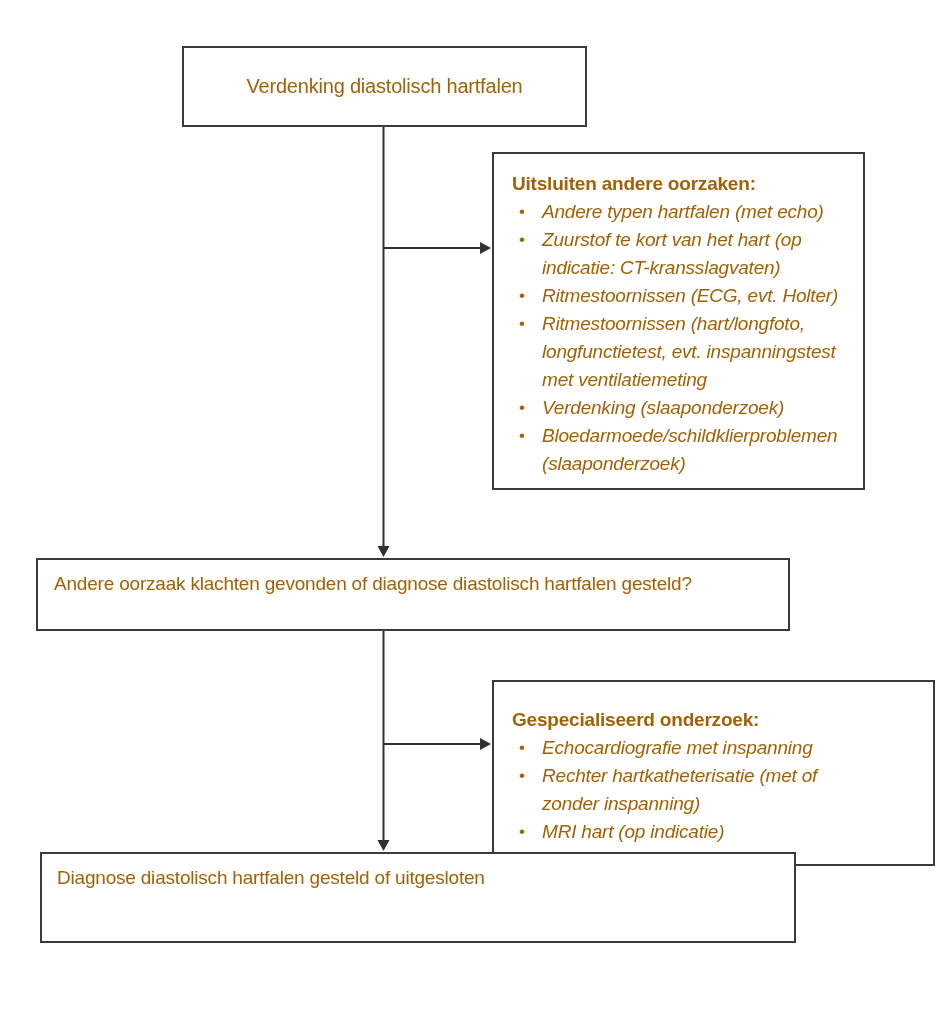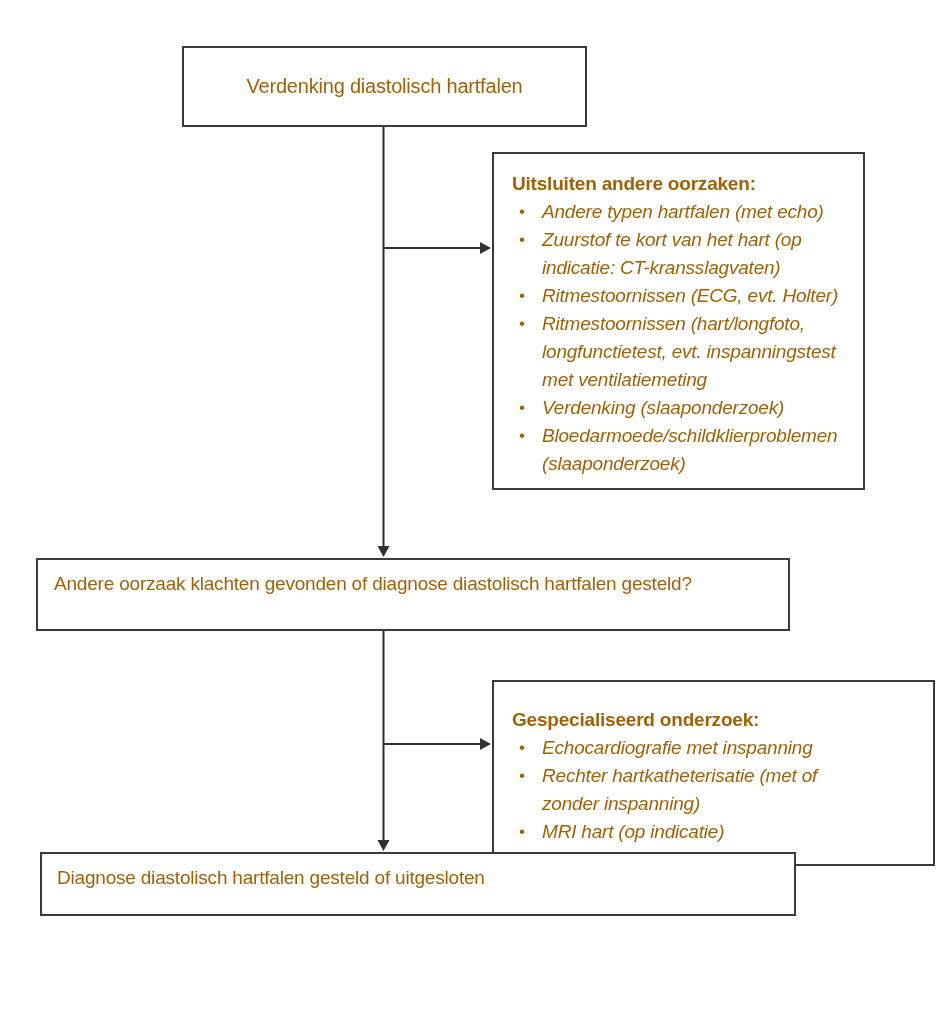--- a/index.html
+++ b/index.html
@@ -42,21 +42,21 @@
     padding: 10px 22px 0 16px;
     line-height: 28px;
   }
   .box-specialized {
     left: 492px; top: 644px; width: 443px; height: 186px;
     padding: 24px 54px 8px 18px;
     line-height: 28px;
     margin-top: 36px;
   }
   .box-result {
-    left: 40px; top: 852px; width: 756px; height: 64px;
+    left: 40px; top: 852px; width: 756px; height: 91px;
     padding: 10px 14px 0 15px;
     line-height: 28px;
   }
   .box-heading { font-weight: bold; }
   .bullet-item { display: flex; align-items: flex-start; }
   .bullet-glyph {
     flex: 0 0 30px;
     padding-left: 7px;
     font-size: 17px;
   }

